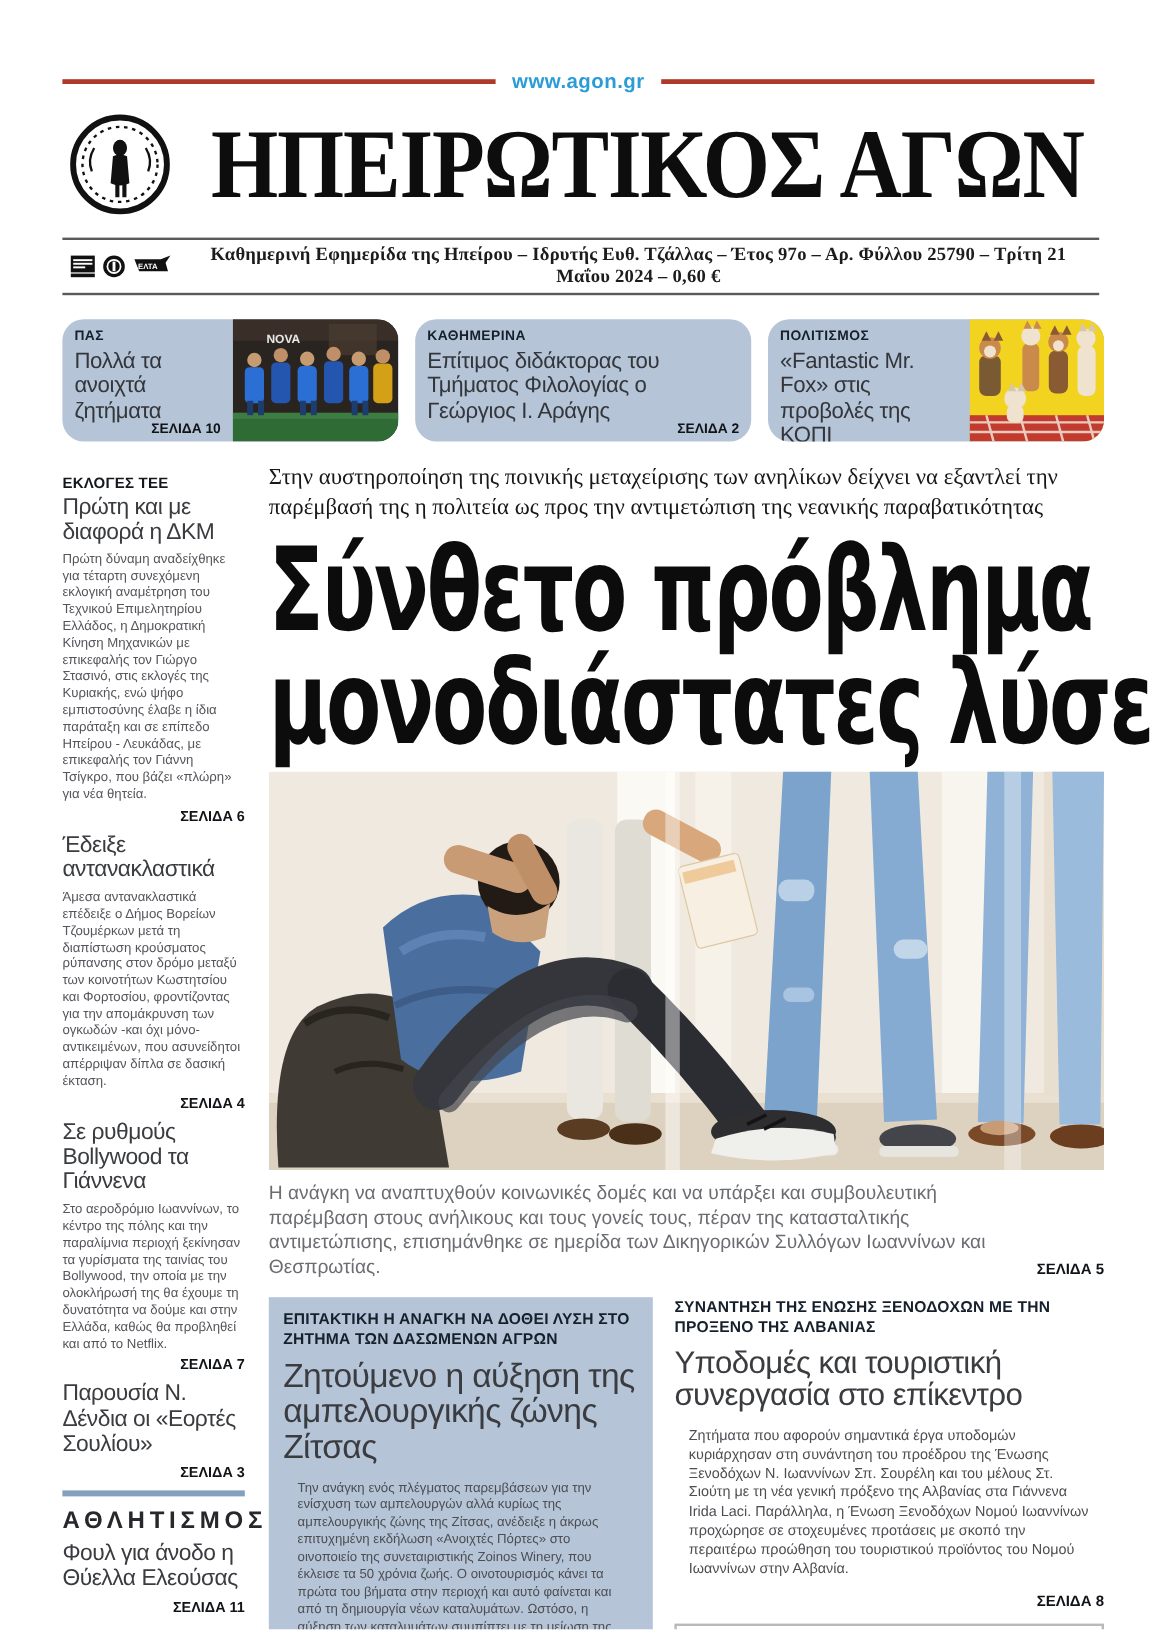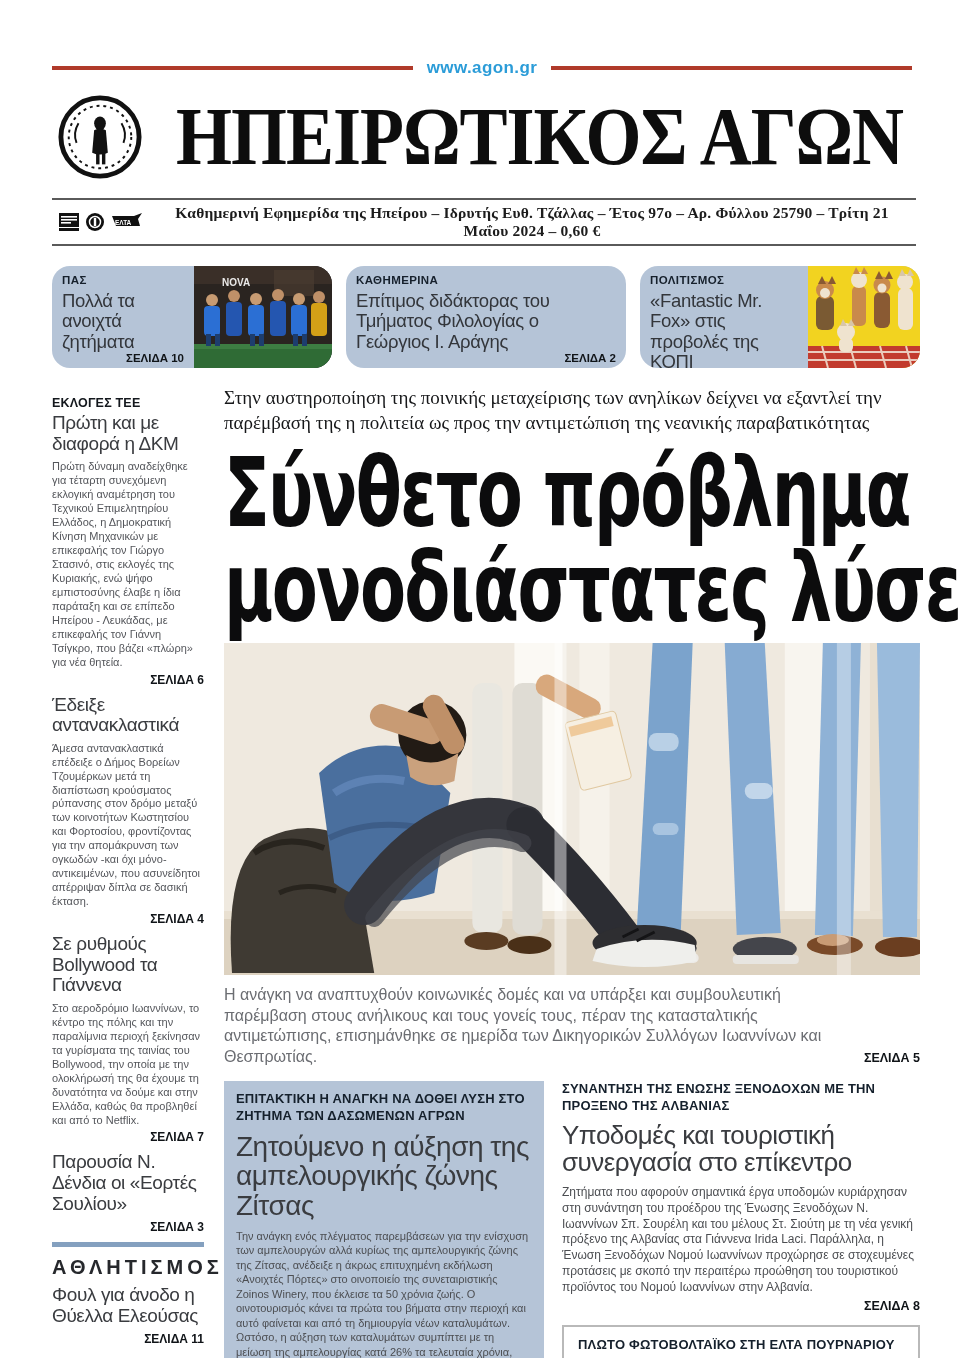--- a/index.html
+++ b/index.html
@@ -48,21 +48,21 @@
     font-family:"DejaVu Sans","Liberation Sans",sans-serif;}
   .main-photo{display:block;width:100%;height:332px;margin-top:8px;}
   .caption-row{display:flex;align-items:flex-end;gap:14px;margin-top:10px;}
   .caption{flex:1;font-size:16px;color:#6b6d72;line-height:1.28;margin:0;}
   .caption-page{font-size:12.5px;font-weight:bold;color:#101418;white-space:nowrap;padding-bottom:2px;}
 
   
   .bottom{display:flex;gap:18px;margin-top:14px;align-items:flex-start;}
   .story-kicker{font-size:13px;font-weight:bold;color:#15202c;line-height:1.25;letter-spacing:.2px;}
   .story-title{font-weight:normal;color:#3a3c40;letter-spacing:-.5px;line-height:1.06;margin:8px 0 8px;}
-  .story-body{color:#4c4e52;line-height:1.32;margin:0;}
+  .story-body{color:#4c4e52;line-height:1.32;margin:12px;}
   .story-page{text-align:right;font-size:12.5px;font-weight:bold;color:#101418;margin-top:3px;}
   .panel{width:320px;flex:none;background:#b5c4d7;padding:10px 12px 8px;box-sizing:border-box;}
   .panel .story-title{font-size:28px;}
   .panel .story-body{font-size:11px;}
   .bcol{flex:1;min-width:0;}
   .bcol .story-title{font-size:26px;}
   .bcol .story-body{font-size:12px;}
   .boxed{border:2px solid #b9b9b9;margin-top:12px;padding:10px 14px 8px;}
 </style>
 </head>

